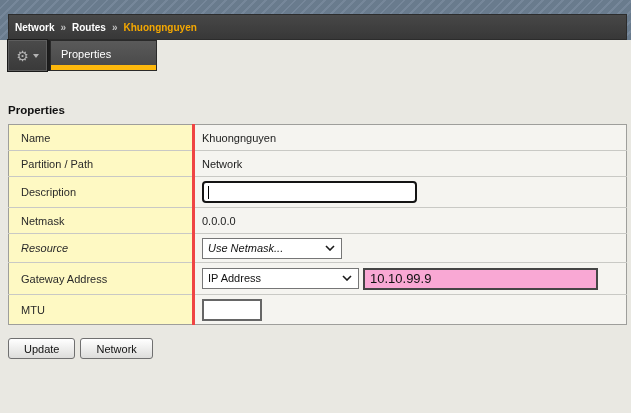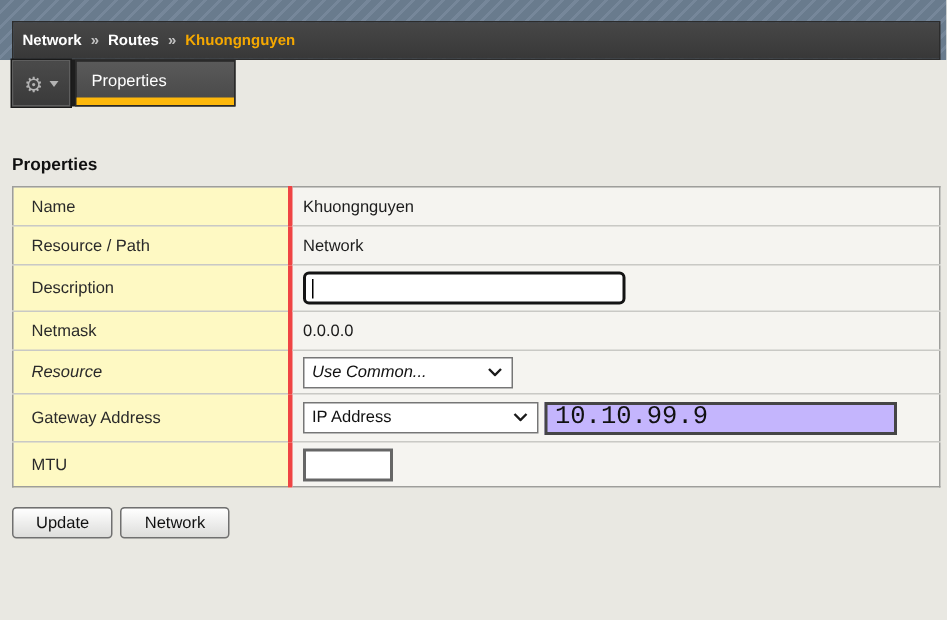--- a/index.html
+++ b/index.html
@@ -117,26 +117,26 @@
     font-size: 11px; color: #111111;
     cursor: pointer;
     vertical-align: middle;
   }
   .select-resource { width: 140px; }
   .select-gateway  { width: 157px; }
   .chev { flex: 0 0 auto; margin-left: 6px; }
   input.ip-input {
     width: 235px; height: 22px;
     border: 2px solid #454545;
-    font-family: Liberation Mono, monospace;
-    font-size: 17px; color: #111111;
+    font-family: Liberation Sans, sans-serif;
+    font-size: 13px; color: #111111;
     padding-left: 5px;
     margin-left: 4px;
     vertical-align: middle;
-    background: #c4b5fd;
+    background: #f9a8d4;
   }
   input.mtu-input {
     width: 60px; height: 22px;
     border: 2px solid #666666;
     font-family: "Liberation Sans", sans-serif;
     font-size: 11px;
     padding-left: 4px;
     background: #ffffff;
   }
   .gw-wrap { display: flex; align-items: flex-start; }
@@ -182,40 +182,40 @@
   <div class="content">
     <div class="section-title">Properties</div>
 
     <table class="props">
       <tbody>
           <tr class="h26">
         <td class="cell-label">Name</td>
         <td class="cell-value">Khuongnguyen</td>
       </tr>
       <tr class="h26">
-        <td class="cell-label">Resource / Path</td>
+        <td class="cell-label">Partition / Path</td>
         <td class="cell-value">Network</td>
       </tr>
       <tr class="h31">
         <td class="cell-label">Description</td>
         <td class="cell-value">
           <div class="fake-input-focus">
             <span class="caret"></span>
           </div>
         </td>
       </tr>
       <tr class="h26">
         <td class="cell-label">Netmask</td>
         <td class="cell-value">0.0.0.0</td>
       </tr>
       <tr class="h29">
         <td class="cell-label">Resource</td>
         <td class="cell-value">
           <div class="select select-resource">
-            <span>Use Common...</span>
+            <span>Use Netmask...</span>
             <svg class="chev" width="10" height="6" viewBox="0 0 10 6">
                   <polyline points="1,1 5,5 9,1" fill="none" stroke="#1a1a1a" stroke-width="1.6"></polyline>
                 </svg>
           </div>
         </td>
       </tr>
       <tr class="h32">
         <td class="cell-label">Gateway Address</td>
         <td class="cell-value">
           <div class="gw-wrap">

